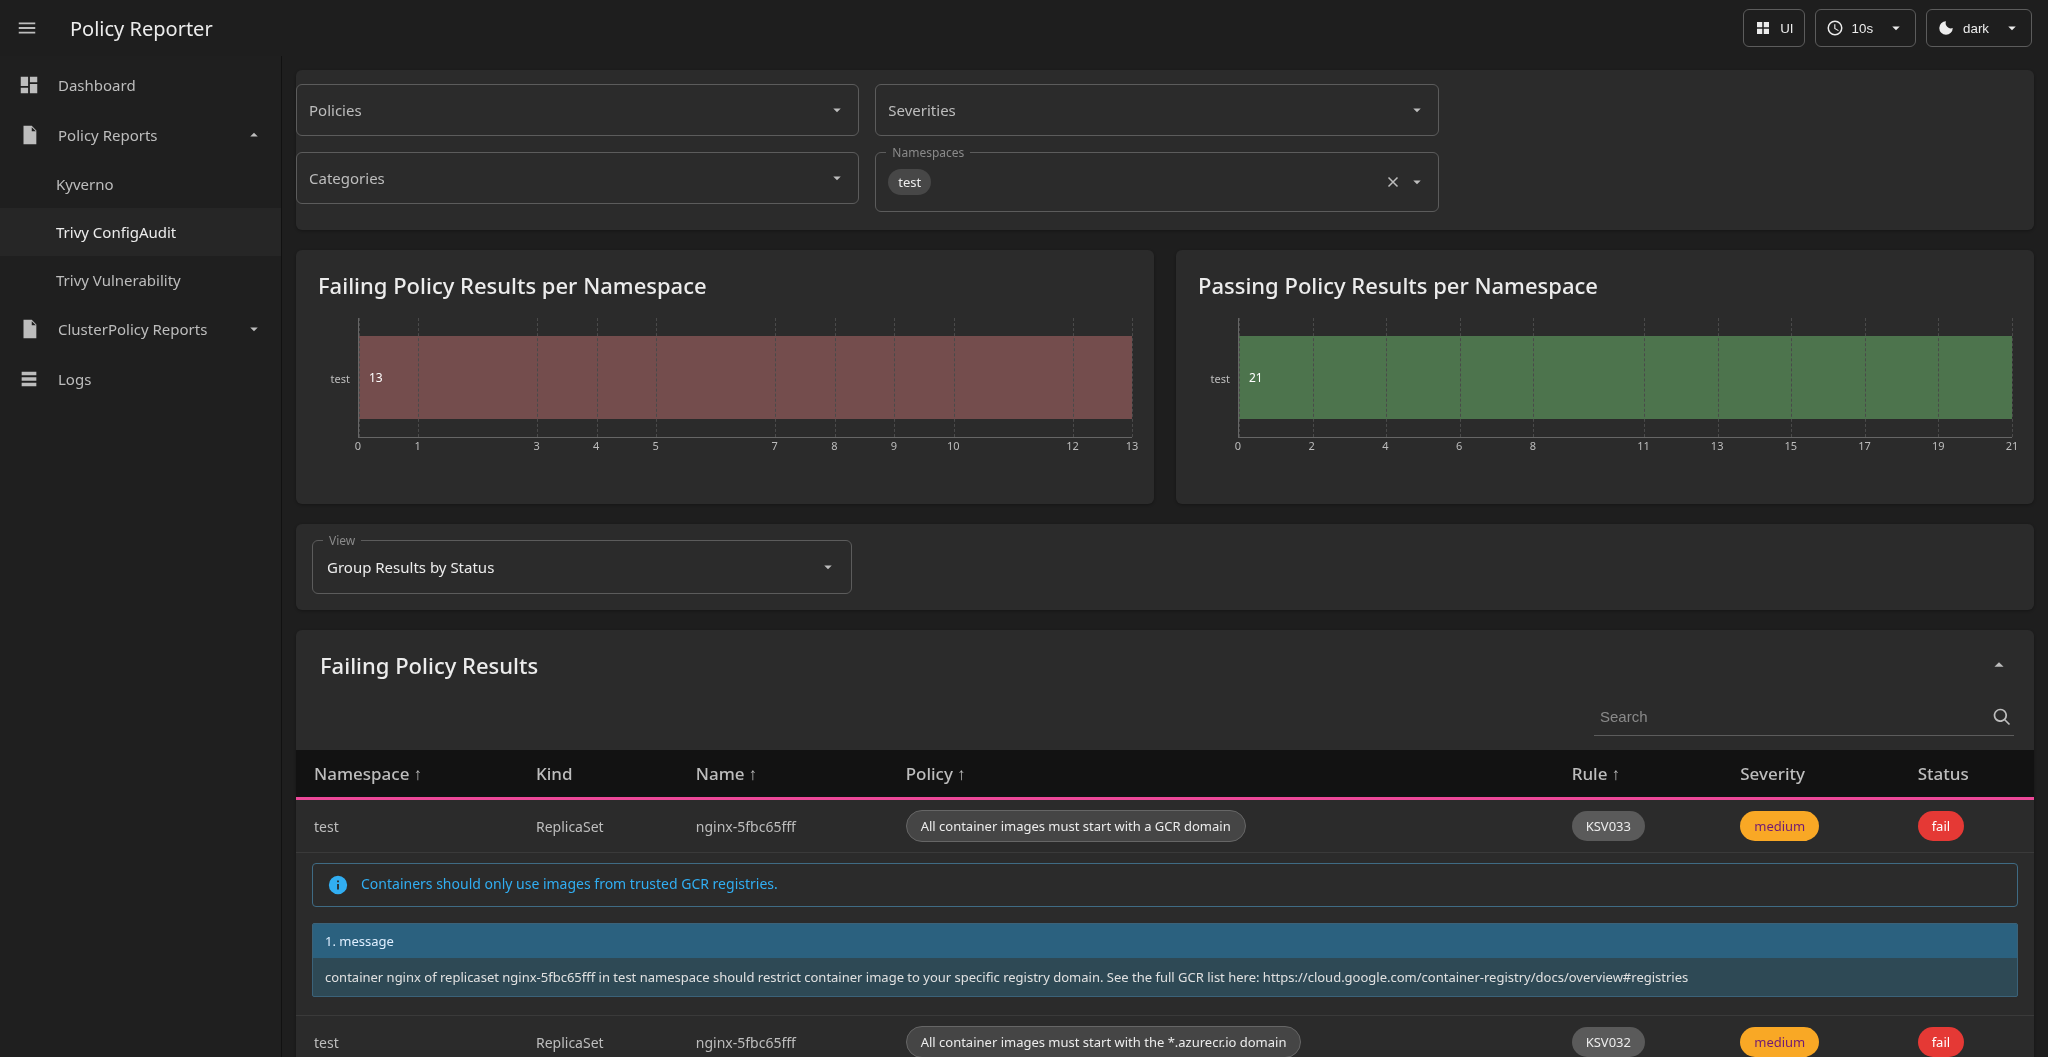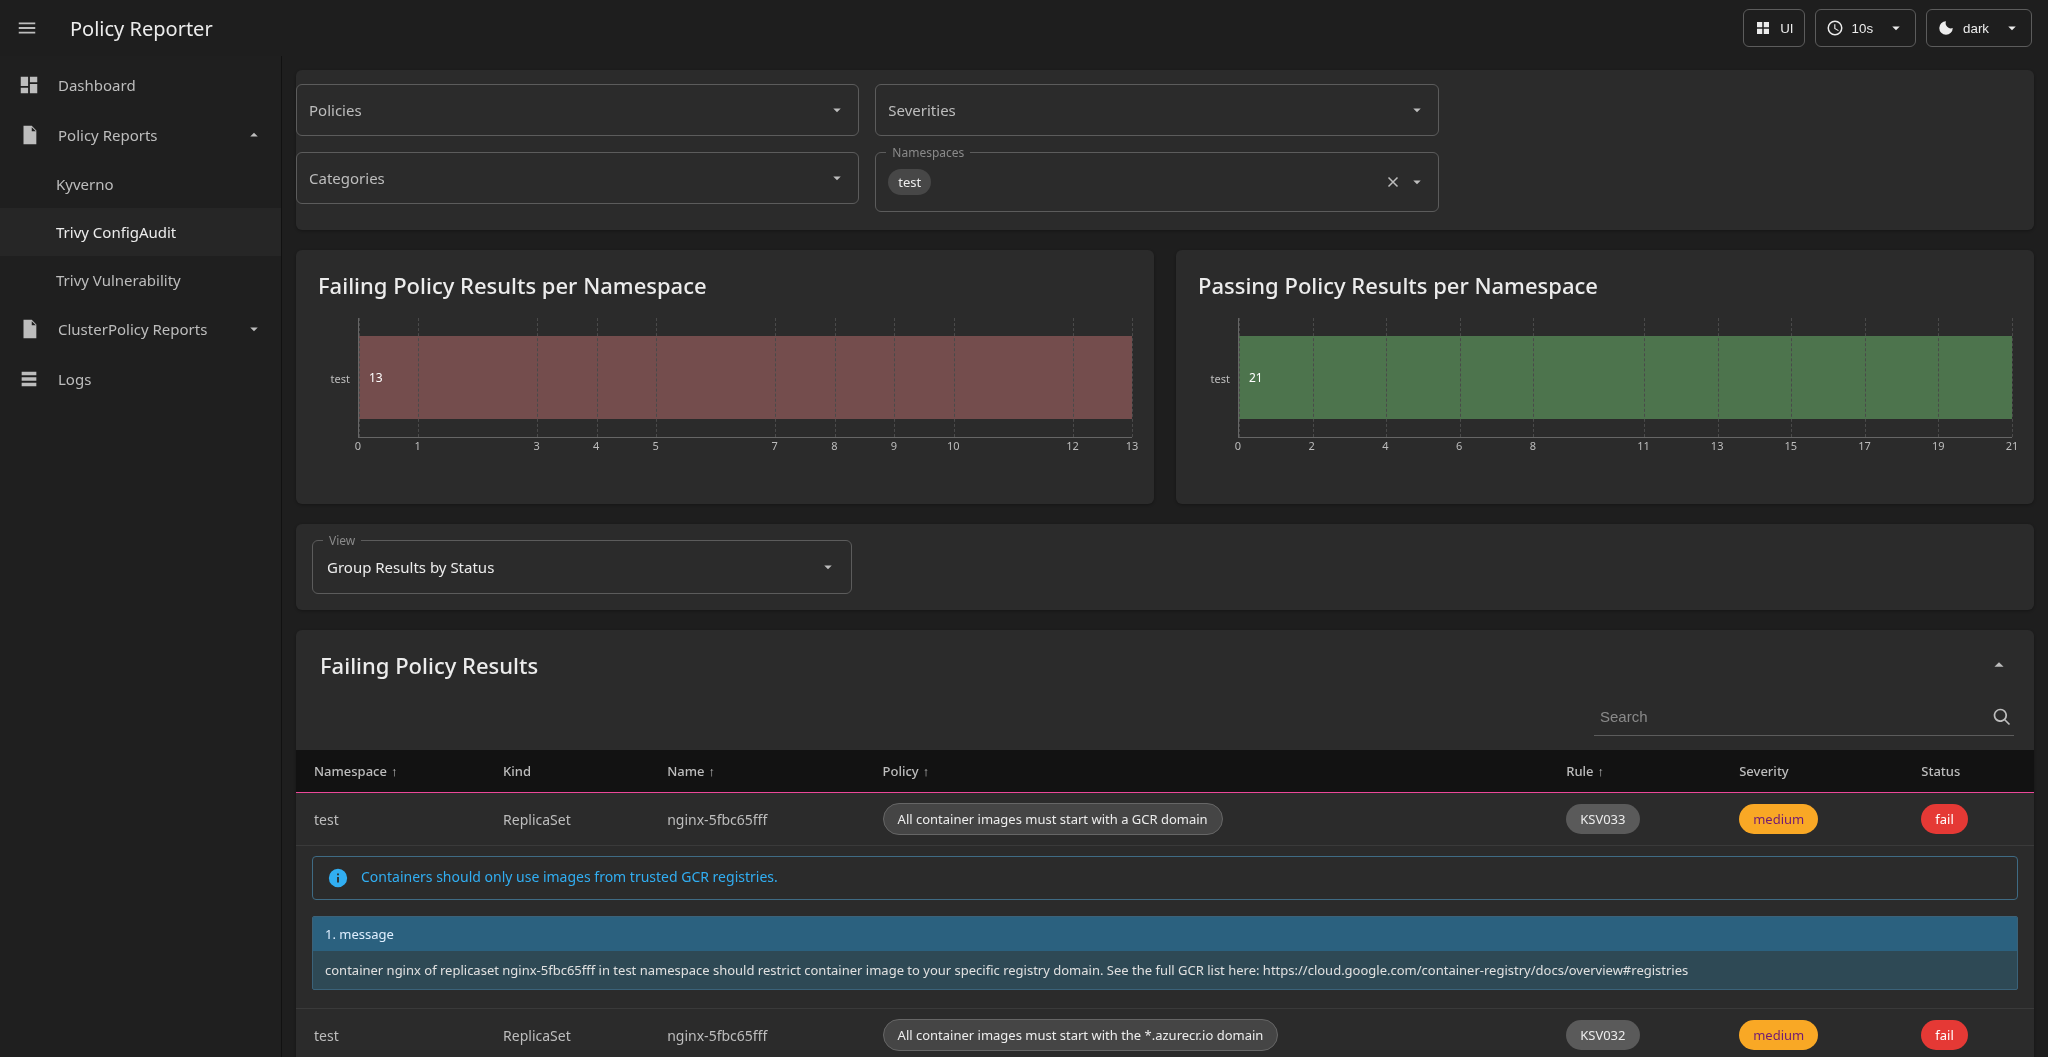--- a/index.html
+++ b/index.html
@@ -98,21 +98,21 @@
   .results-title{font-size:22px;font-weight:500;}
   .results-header .chev-up{margin-left:auto;color:var(--text-dim);cursor:pointer;}
 
   .search-wrap{display:flex;justify-content:flex-end;padding:0 20px 14px 20px;}
   .search{display:flex;align-items:center;border-bottom:1px solid var(--input-border);width:420px;padding:4px 2px;}
   .search input{flex:1;background:transparent;border:none;outline:none;color:var(--text);font-size:15px;padding:6px 4px;}
   .search input::placeholder{color:var(--text-faint);}
   .search .sicon{color:var(--text-dim);}
 
   table{width:100%;border-collapse:collapse;}
-  thead th{background:var(--header-dark);color:var(--text-dim);font-weight:500;font-size:13px;text-align:left;padding:12px 18px;border-bottom:1px solid #ec4899;}
+  thead th{background:var(--header-dark);color:var(--text-dim);font-weight:500;font-size:17px;text-align:left;padding:12px 18px;border-bottom:3px solid #ec4899;}
   thead th .sort{margin-left:4px;color:var(--text-dim);}
   tbody td{padding:10px 18px;border-bottom:1px solid #3a3a3a;vertical-align:middle;font-size:14px;color:var(--text-dim);}
   .chip{display:inline-block;border-radius:16px;padding:6px 14px;font-size:13px;color:#fff;}
   .chip-policy{background:var(--chip-policy);border:1px solid #666;color:var(--text);}
   .chip-rule{background:var(--chip-rule);color:var(--text);}
   .chip-med{background:var(--chip-med);color:#701a75;}
   .chip-fail{background:var(--chip-fail);color:#fff;}
   td.sev,td.stat,td.rule{text-align:left;}
 
   

